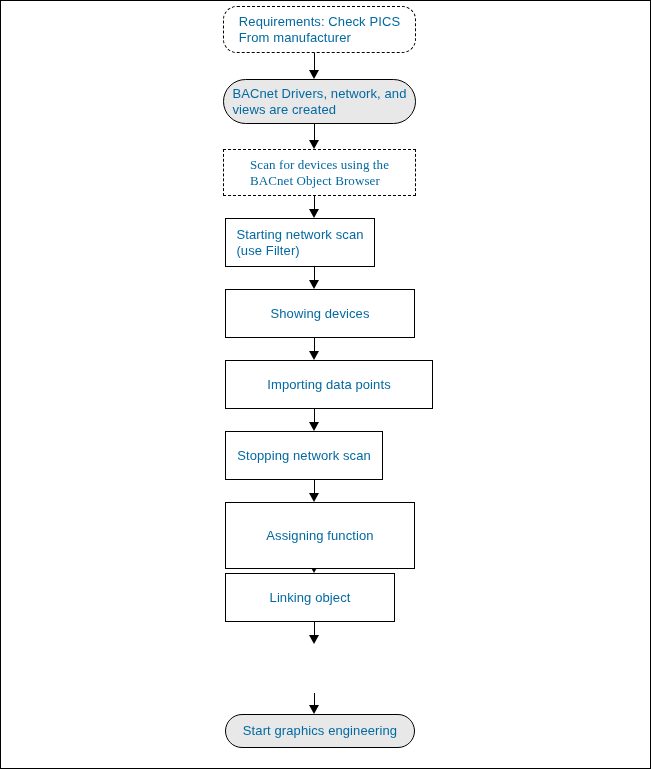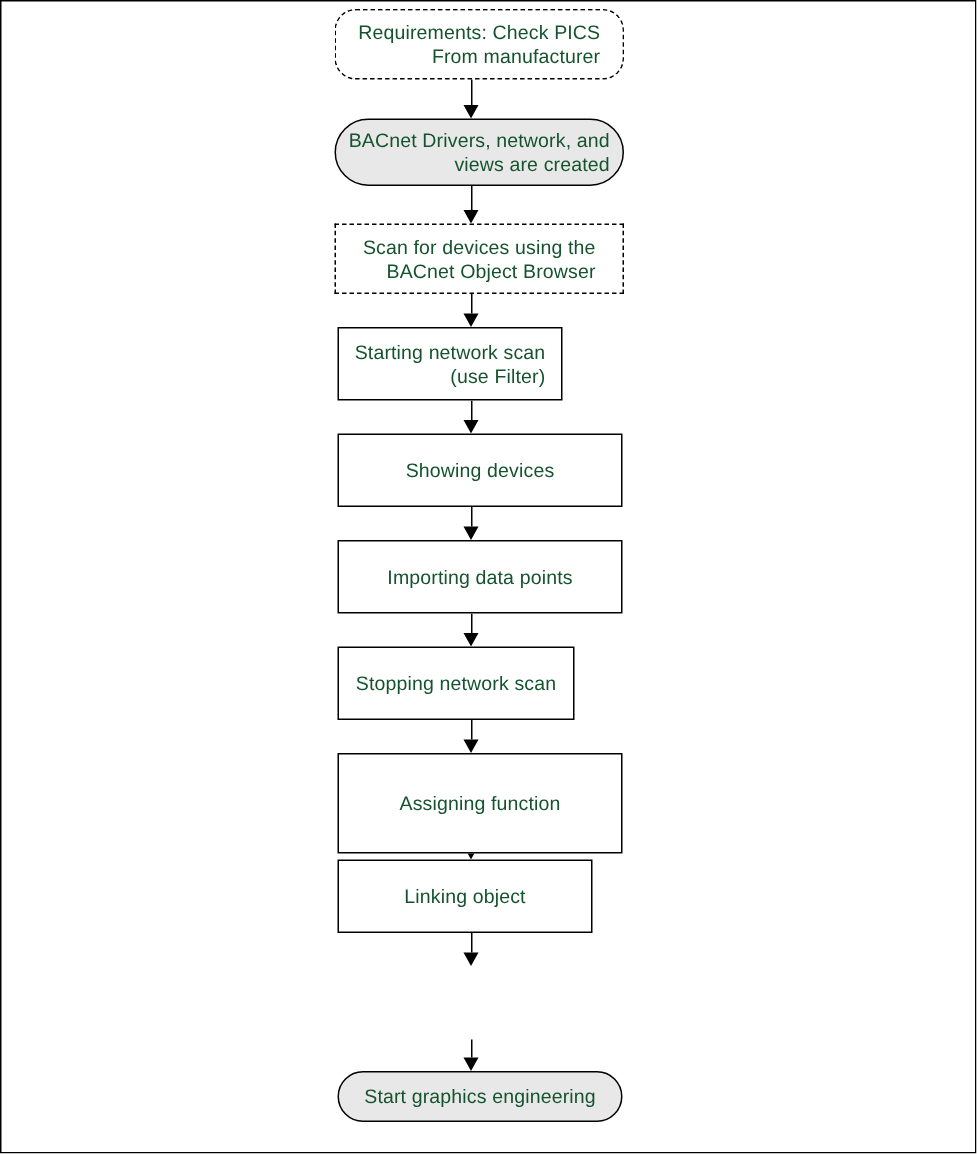--- a/index.html
+++ b/index.html
@@ -19,43 +19,44 @@
     border: 1px solid #000000;
     box-sizing: border-box;
     overflow: hidden;
   }
   .node {
     position: absolute;
     box-sizing: border-box;
     display: flex;
     align-items: center;
     justify-content: center;
-    text-align: right;
+    text-align: left;
     font-size: 13px;
     line-height: 16px;
-    color: #14532d;
+    color: #0369a1;
     letter-spacing: 0.1px;
     white-space: pre-line;
   }
   
   .node.process {
     border: 1px solid #000000;
     background: #ffffff;
   }
   
   .node.dashed-round {
     border: 1px dashed #000000;
     background: #ffffff;
     border-radius: 14px;
   }
   
   .node.dashed-rect {
     border: 1px dashed #000000;
     background: #ffffff;
     border-radius: 0;
+    font-family: Liberation Serif, serif;
   }
   
   .node.terminator {
     border: 1px solid #000000;
     background: #e8e8e8;
     border-radius: 999px;
   }
   
   .connector {
     position: absolute;
@@ -125,18 +126,18 @@
     </div>
     <div class="node dashed-round" style="left: 222px; top: 5px; width: 193px; height: 47px;">Requirements: Check PICS
 From manufacturer</div>
     <div class="node terminator" style="left: 222px; top: 78px; width: 193px; height: 45px;">BACnet Drivers, network, and
 views are created</div>
     <div class="node dashed-rect" style="left: 222px; top: 148px; width: 193px; height: 47px;">Scan for devices using the
 BACnet Object Browser</div>
     <div class="node process" style="left: 224px; top: 217px; width: 150px; height: 49px;">Starting network scan
 (use Filter)</div>
     <div class="node process" style="left: 224px; top: 288px; width: 190px; height: 49px;">Showing devices</div>
-    <div class="node process" style="left: 224px; top: 359px; width: 190px; height: 49px;">Importing data points</div>
+    <div class="node process" style="left: 224px; top: 359px; width: 208px; height: 49px;">Importing data points</div>
     <div class="node process" style="left: 224px; top: 430px; width: 158px; height: 49px;">Stopping network scan</div>
     <div class="node process" style="left: 224px; top: 501px; width: 190px; height: 67px;">Assigning function</div>
     <div class="node process" style="left: 224px; top: 572px; width: 170px; height: 49px;">Linking object</div>
     <div class="node terminator" style="left: 224px; top: 713px; width: 190px; height: 34px;">Start graphics engineering</div>
   </div>
 
 </body></html>

